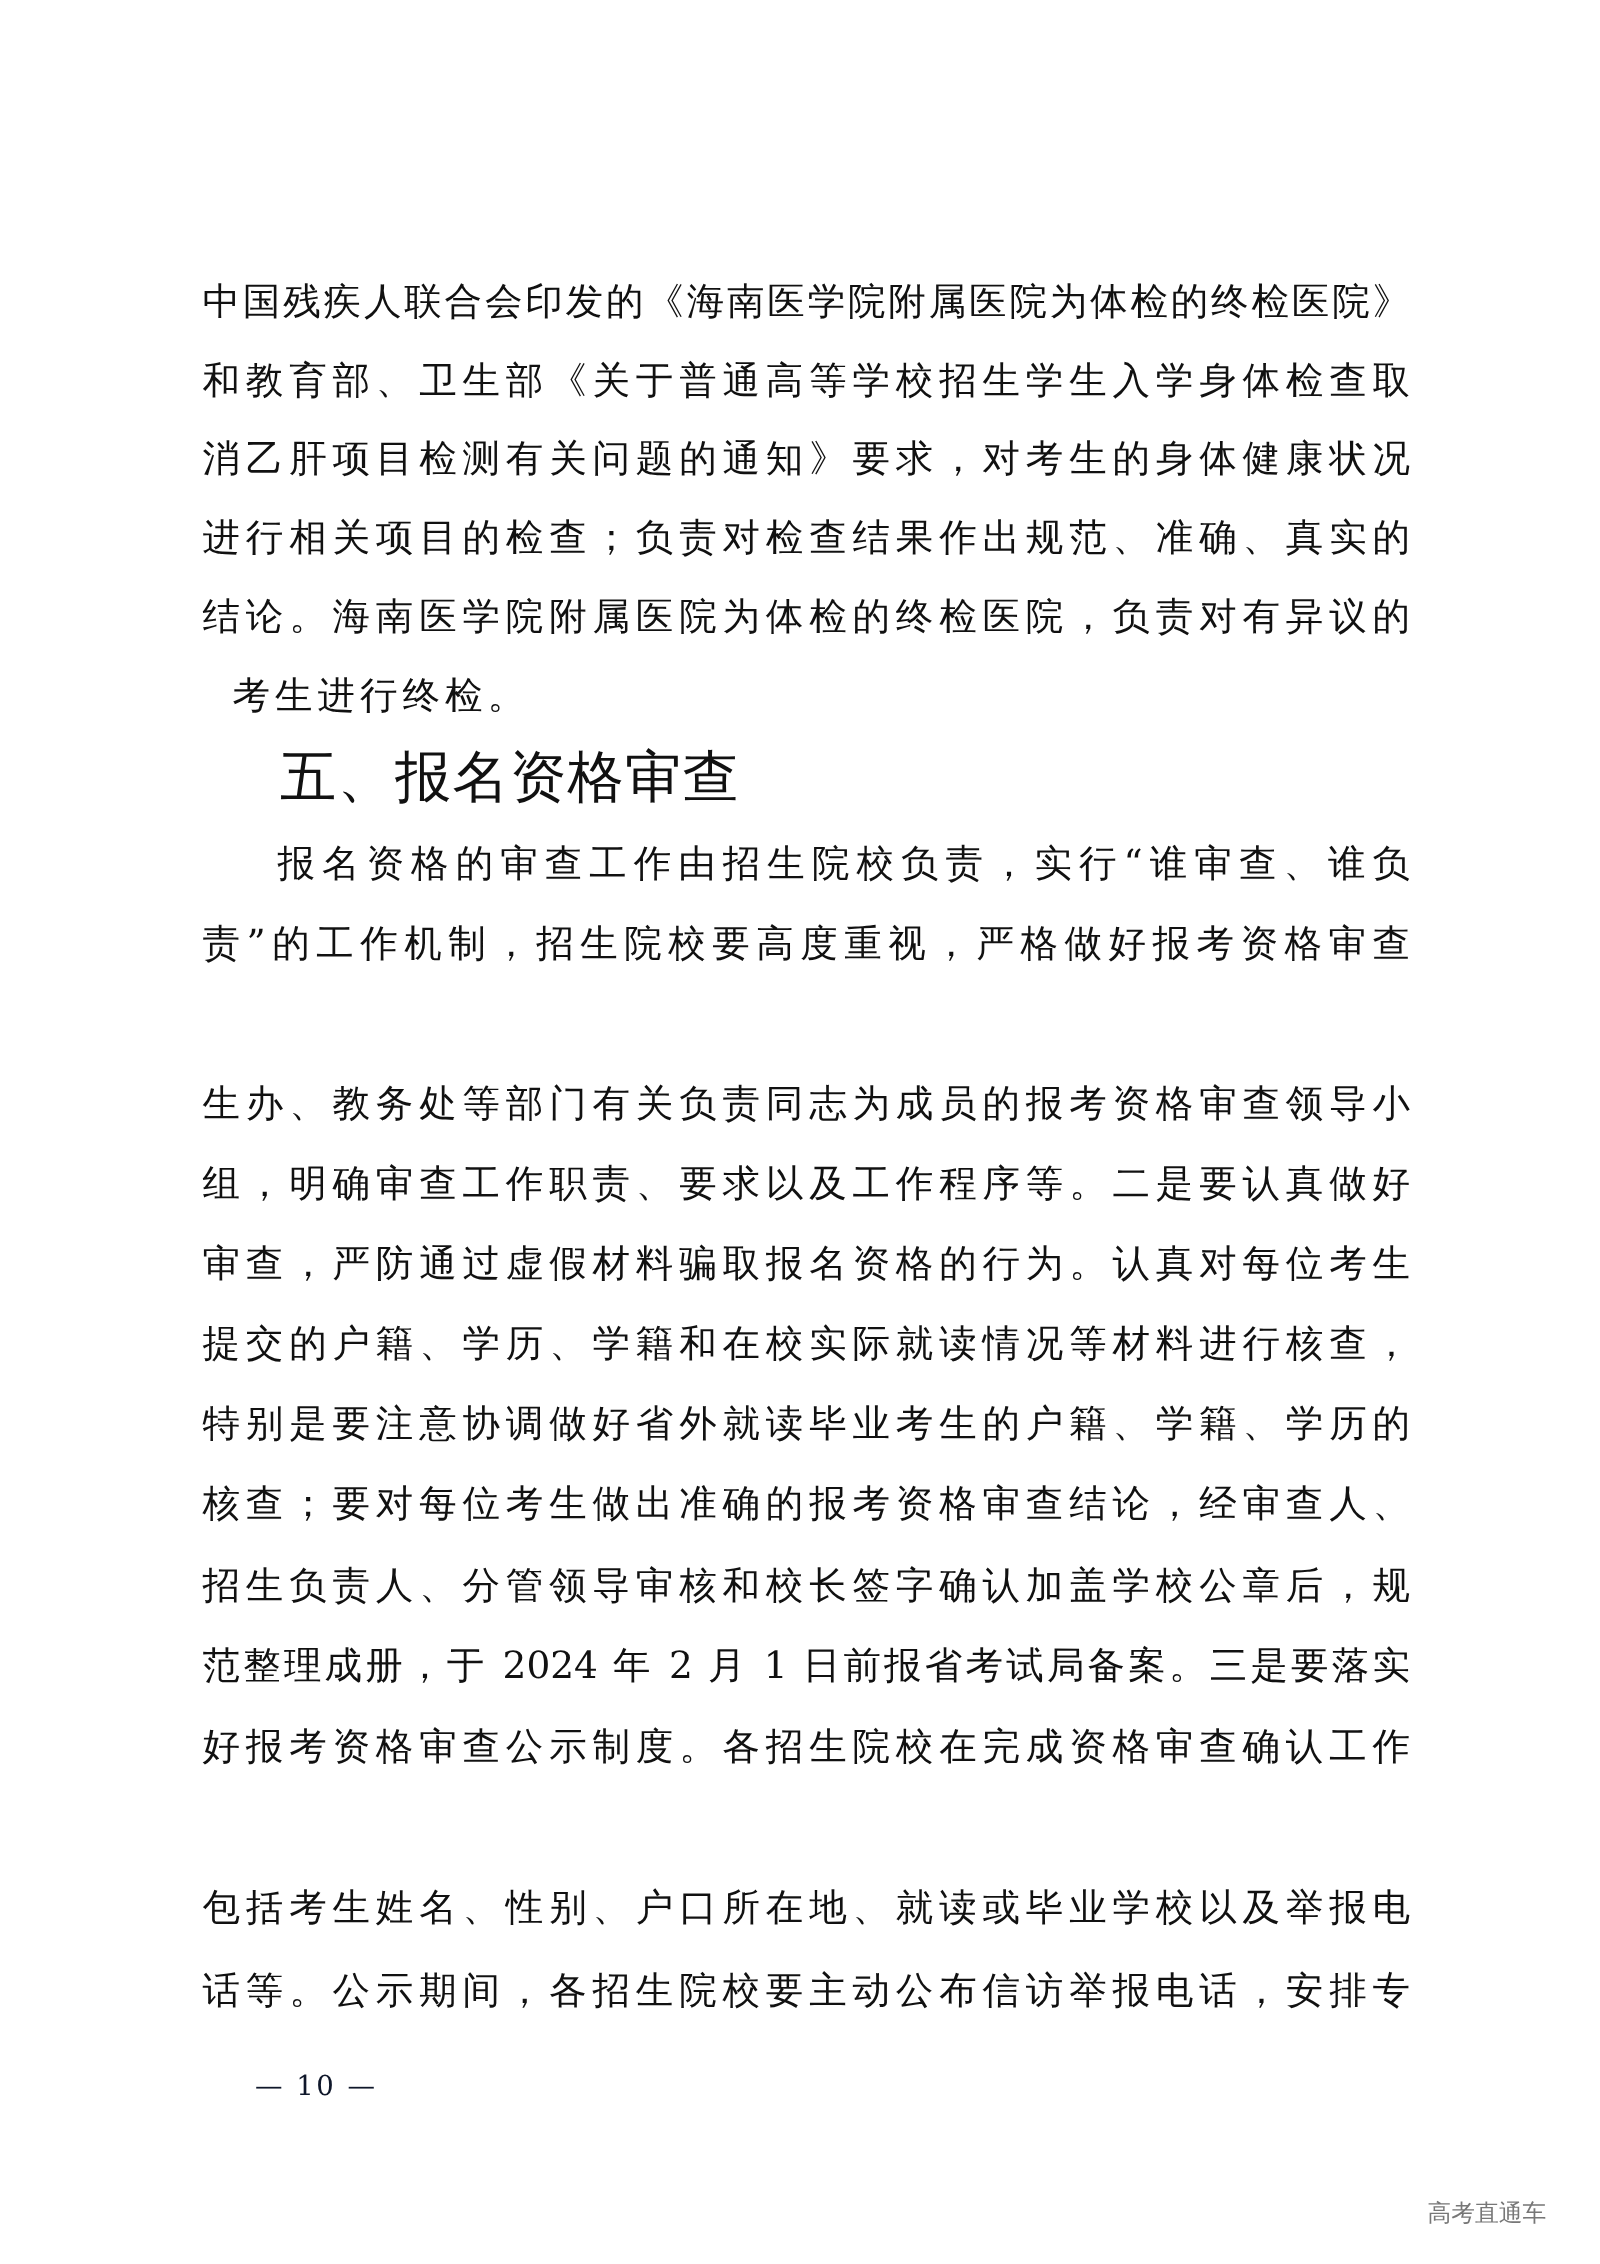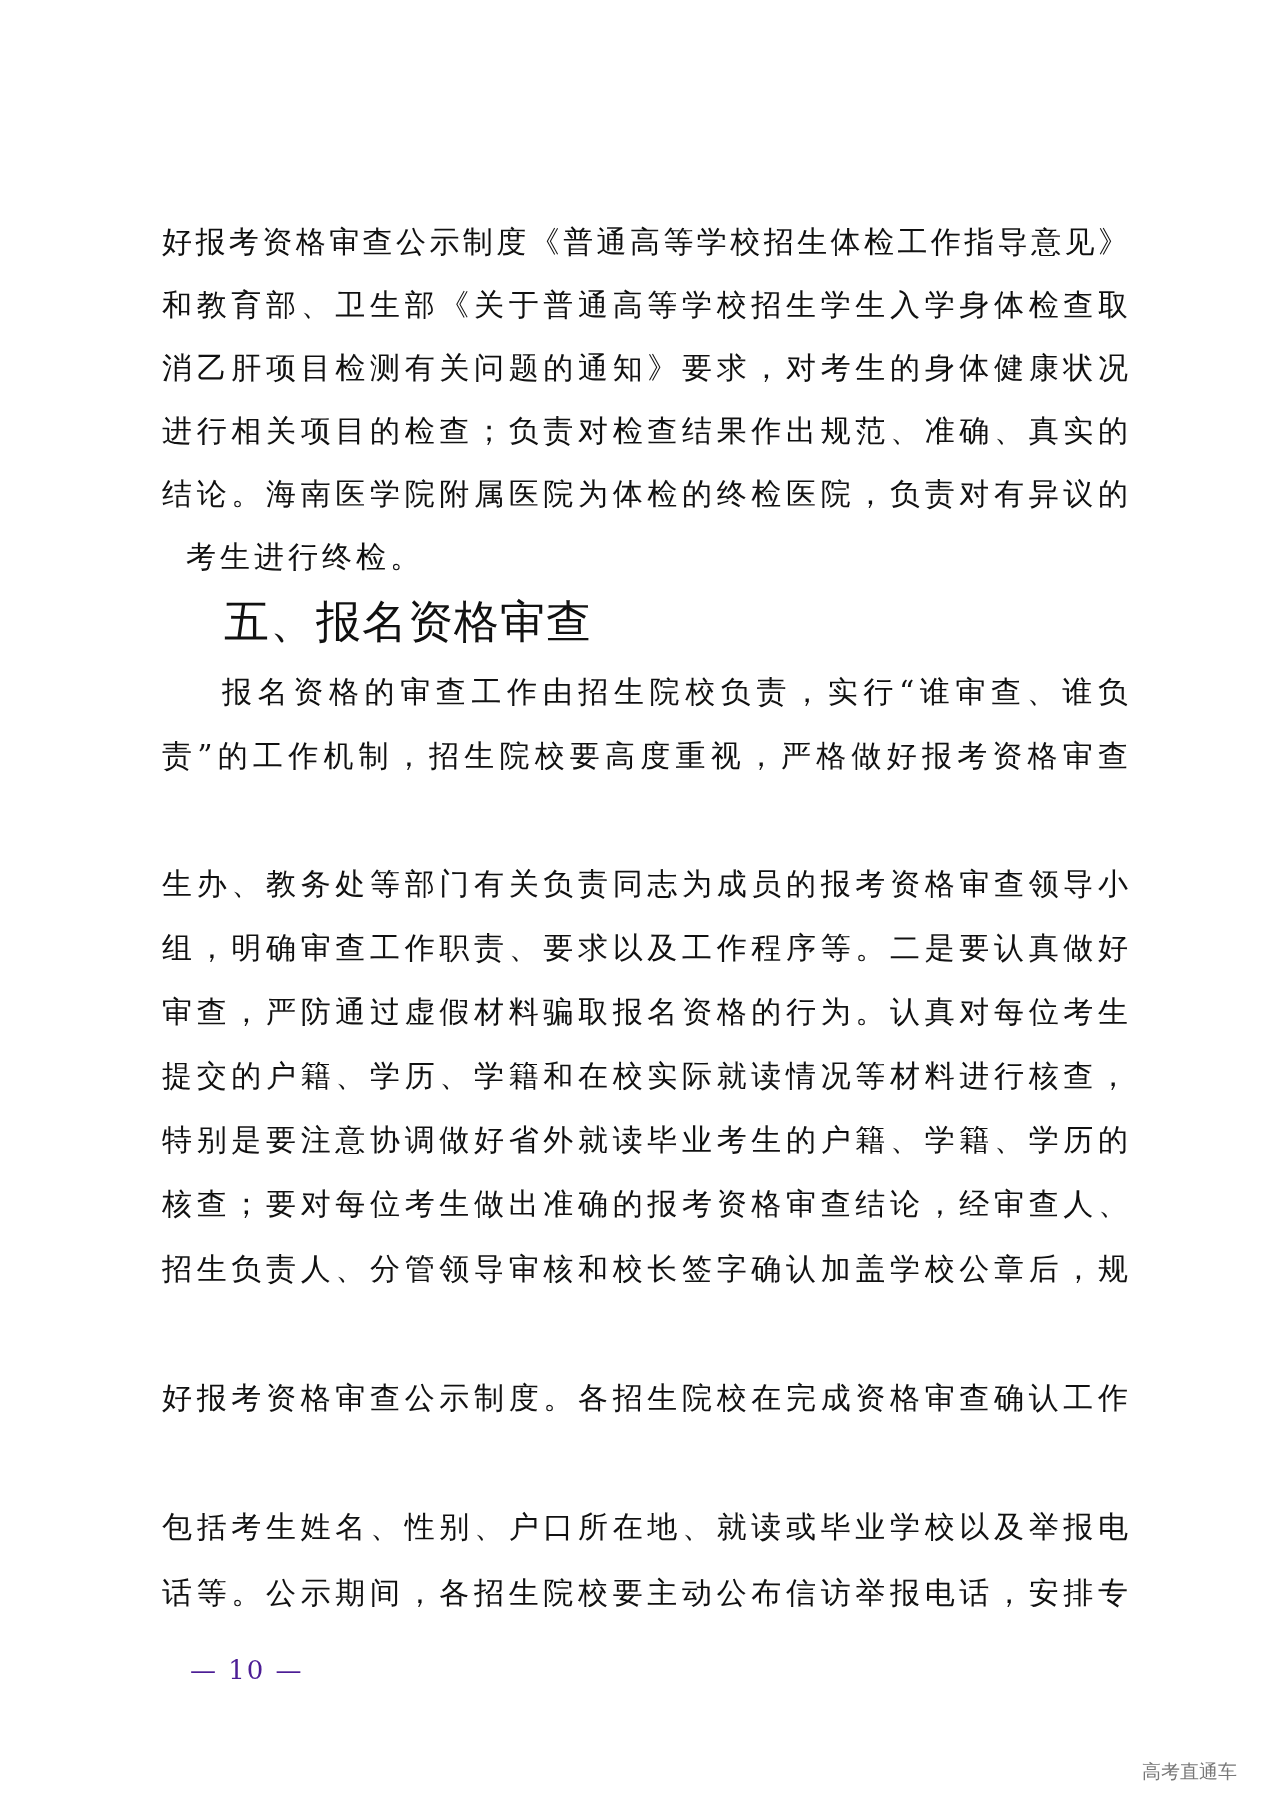--- a/index.html
+++ b/index.html
@@ -51,65 +51,66 @@
       line-height: 44px;
       font-family: "DejaVu Sans", "Liberation Sans", sans-serif;
       font-size: 45px;
       font-weight: normal;
       color: #111111;
       white-space: nowrap;
       letter-spacing: 1px;
     }
     .page-number {
       position: absolute;
-      left: 190px;
+      left: 204px;
       top: 1652px;
       height: 36px;
       line-height: 36px;
       font-family: "DejaVu Serif", "Liberation Serif", serif;
-      font-size: 26px;
-      color: #4c1d95;
+      font-size: 22px;
+      color: #0f172a;
       white-space: nowrap;
       letter-spacing: 2px;
     }
     .watermark {
       position: absolute;
       left: 1142px;
       top: 1757px;
       height: 28px;
       line-height: 28px;
       font-family: "DejaVu Sans", "Liberation Sans", sans-serif;
       font-size: 19px;
       color: #777777;
       white-space: nowrap;
     }
   </style>
 </head>
 <body>
 
 <div class="page">
 
-  <div class="line" style="top:220px">好报考资格审查公示制度《普通高等学校招生体检工作指导意见》</div>
+  <div class="line" style="top:220px">中国残疾人联合会印发的《海南医学院附属医院为体检的终检医院》</div>
   <div class="line" style="top:283px">和教育部、卫生部《关于普通高等学校招生学生入学身体检查取</div>
   <div class="line" style="top:346px">消乙肝项目检测有关问题的通知》要求，对考生的身体健康状况</div>
   <div class="line" style="top:409px">进行相关项目的检查；负责对检查结果作出规范、准确、真实的</div>
   <div class="line" style="top:472px">结论。海南医学院附属医院为体检的终检医院，负责对有异议的</div>
   <div class="line last" style="top:535px">考生进行终检。</div>
 
   <div class="heading">五、报名资格审查</div>
 
   <div class="line indent" style="top:670px">报名资格的审查工作由招生院校负责，实行“谁审查、谁负</div>
   <div class="line" style="top:734px">责”的工作机制，招生院校要高度重视，严格做好报考资格审查</div>
   <div class="line" style="top:862px">生办、教务处等部门有关负责同志为成员的报考资格审查领导小</div>
   <div class="line" style="top:990px">审查，严防通过虚假材料骗取报名资格的行为。认真对每位考生</div>
   <div class="line" style="top:926px">组，明确审查工作职责、要求以及工作程序等。二是要认真做好</div>
   <div class="line" style="top:1054px">提交的户籍、学历、学籍和在校实际就读情况等材料进行核查，</div>
   <div class="line" style="top:1118px">特别是要注意协调做好省外就读毕业考生的户籍、学籍、学历的</div>
   <div class="line" style="top:1182px">核查；要对每位考生做出准确的报考资格审查结论，经审查人、</div>
   <div class="line" style="top:1247px">招生负责人、分管领导审核和校长签字确认加盖学校公章后，规</div>
+  <div class="line" style="top:1311px">范整理成册，于 2024 年 2 月 1 日前报省考试局备案。三是要落实</div>
   <div class="line" style="top:1376px">好报考资格审查公示制度。各招生院校在完成资格审查确认工作</div>
   <div class="line" style="top:1505px">包括考生姓名、性别、户口所在地、就读或毕业学校以及举报电</div>
   <div class="line" style="top:1571px">话等。公示期间，各招生院校要主动公布信访举报电话，安排专</div>
 
   <div class="page-number">— 10 —</div>
 
   <div class="watermark">高考直通车</div>
 </div>
 
 </body></html>

